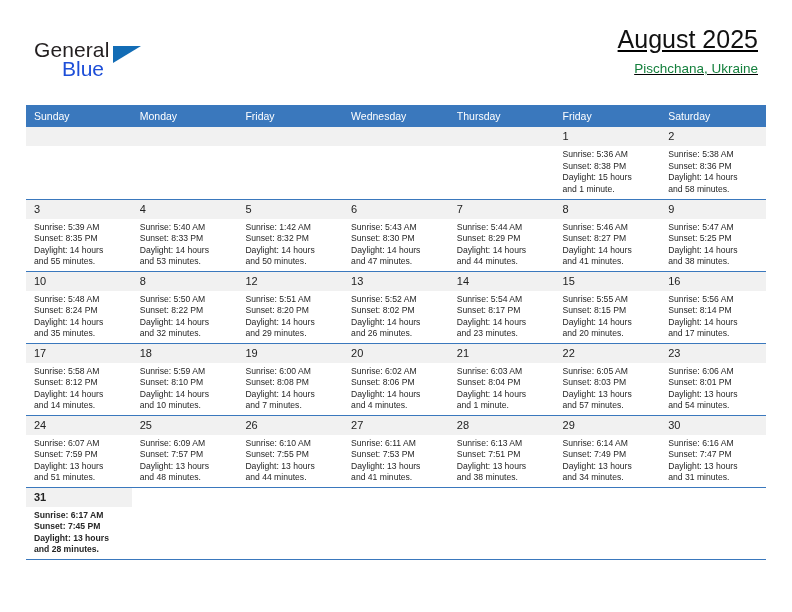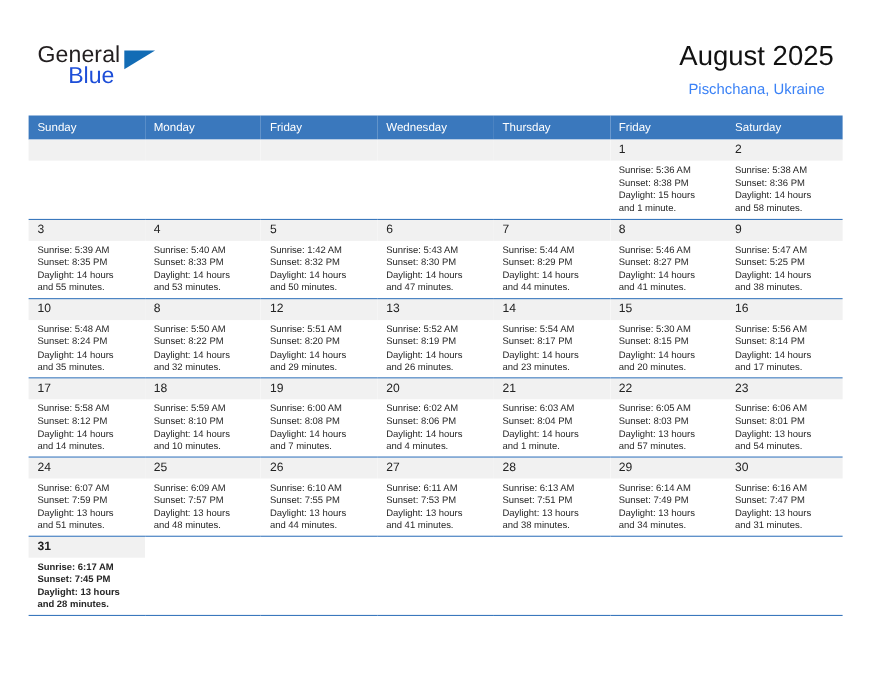--- a/index.html
+++ b/index.html
@@ -63,35 +63,36 @@
     top: 8px;
     width: 0;
     height: 0;
     border-left: 28px solid #126cb5;
     border-bottom: 17px solid transparent;
   }
 
   .title-block {
     position: absolute;
     right: 34px;
-    top: 36px;
-    text-align: center;
+    top: 24px;
+    text-align: right;
+    text-decoration: underline;
   }
   .cal-title {
     font-size: 25px;
     font-weight: normal;
     color: #111111;
     line-height: 30px;
     white-space: nowrap;
   }
   .cal-subtitle {
     margin-top: 6px;
     font-size: 13.5px;
     font-weight: normal;
-    color: #3b82f6;
+    color: #15803d;
     line-height: 17px;
     white-space: nowrap;
   }
 
   
   .cal-wrap {
     position: absolute;
     left: 26px;
     top: 105px;
     width: 740px;
@@ -346,42 +347,42 @@
                   <div>Daylight: 14 hours</div>
                   <div>and 29 minutes.</div>
                 </div>
               </div>
             </td>
             <td>
               <div class="cell-inner">
                 <div class="daynum">13</div>
                 <div class="details">
                   <div>Sunrise: 5:52 AM</div>
-                  <div>Sunset: 8:19 PM</div>
+                  <div>Sunset: 8:02 PM</div>
                   <div>Daylight: 14 hours</div>
                   <div>and 26 minutes.</div>
                 </div>
               </div>
             </td>
             <td>
               <div class="cell-inner">
                 <div class="daynum">14</div>
                 <div class="details">
                   <div>Sunrise: 5:54 AM</div>
                   <div>Sunset: 8:17 PM</div>
                   <div>Daylight: 14 hours</div>
                   <div>and 23 minutes.</div>
                 </div>
               </div>
             </td>
             <td>
               <div class="cell-inner">
                 <div class="daynum">15</div>
                 <div class="details">
-                  <div>Sunrise: 5:30 AM</div>
+                  <div>Sunrise: 5:55 AM</div>
                   <div>Sunset: 8:15 PM</div>
                   <div>Daylight: 14 hours</div>
                   <div>and 20 minutes.</div>
                 </div>
               </div>
             </td>
             <td>
               <div class="cell-inner">
                 <div class="daynum">16</div>
                 <div class="details">

